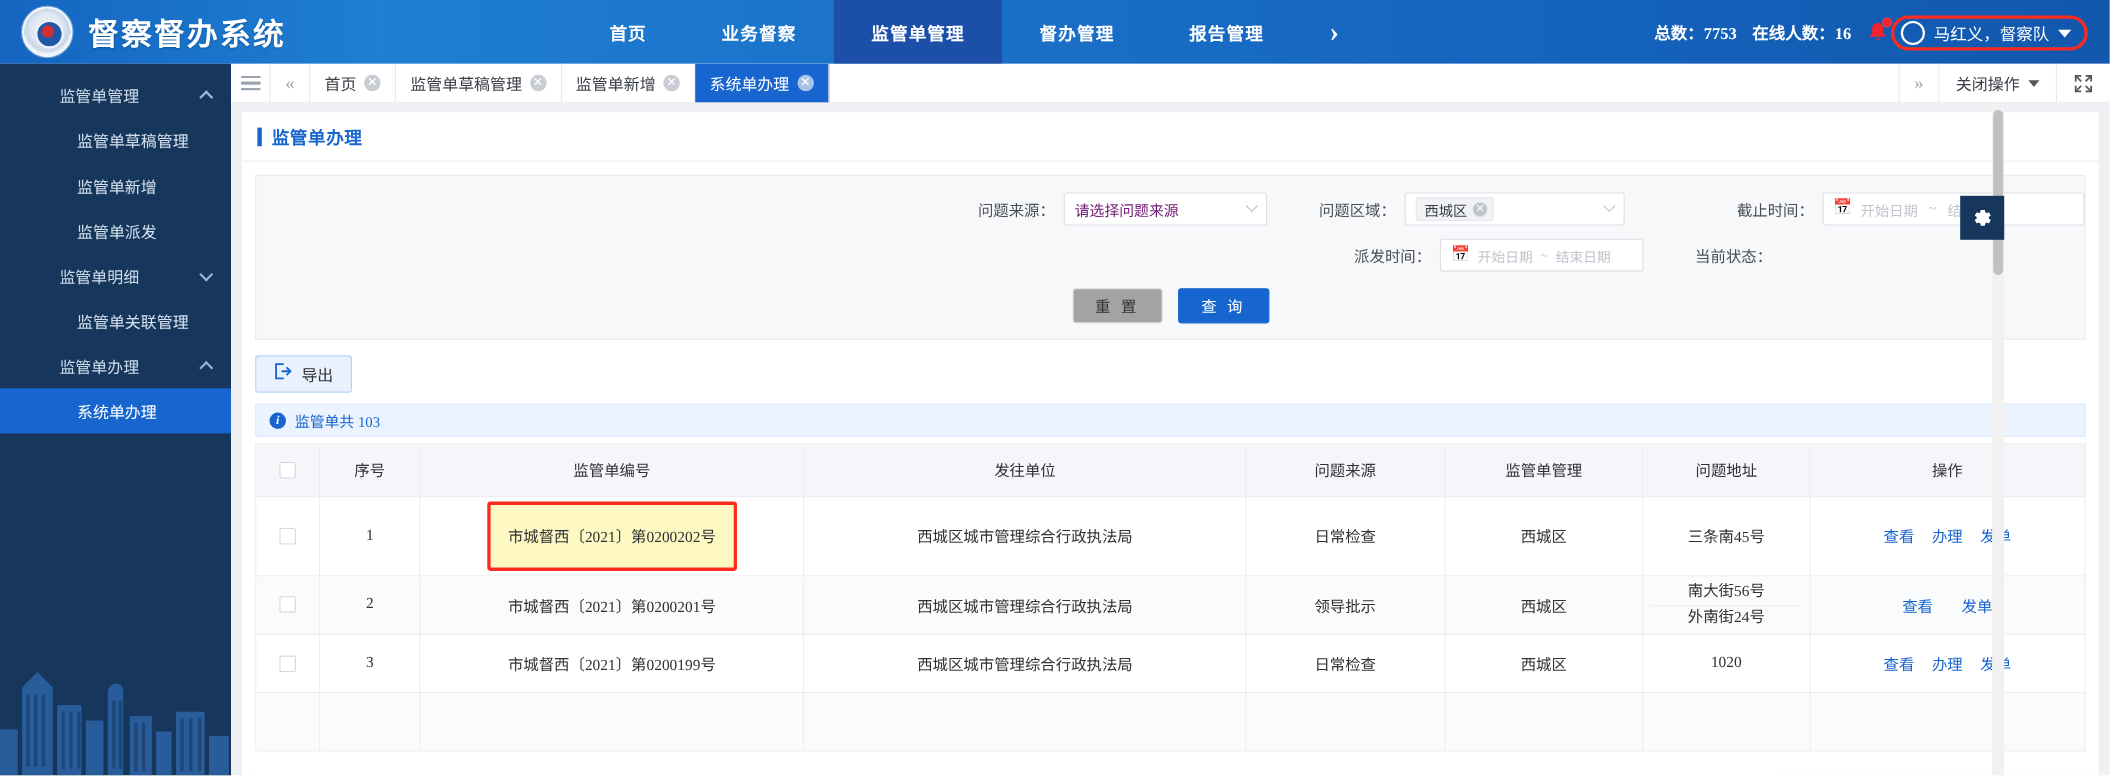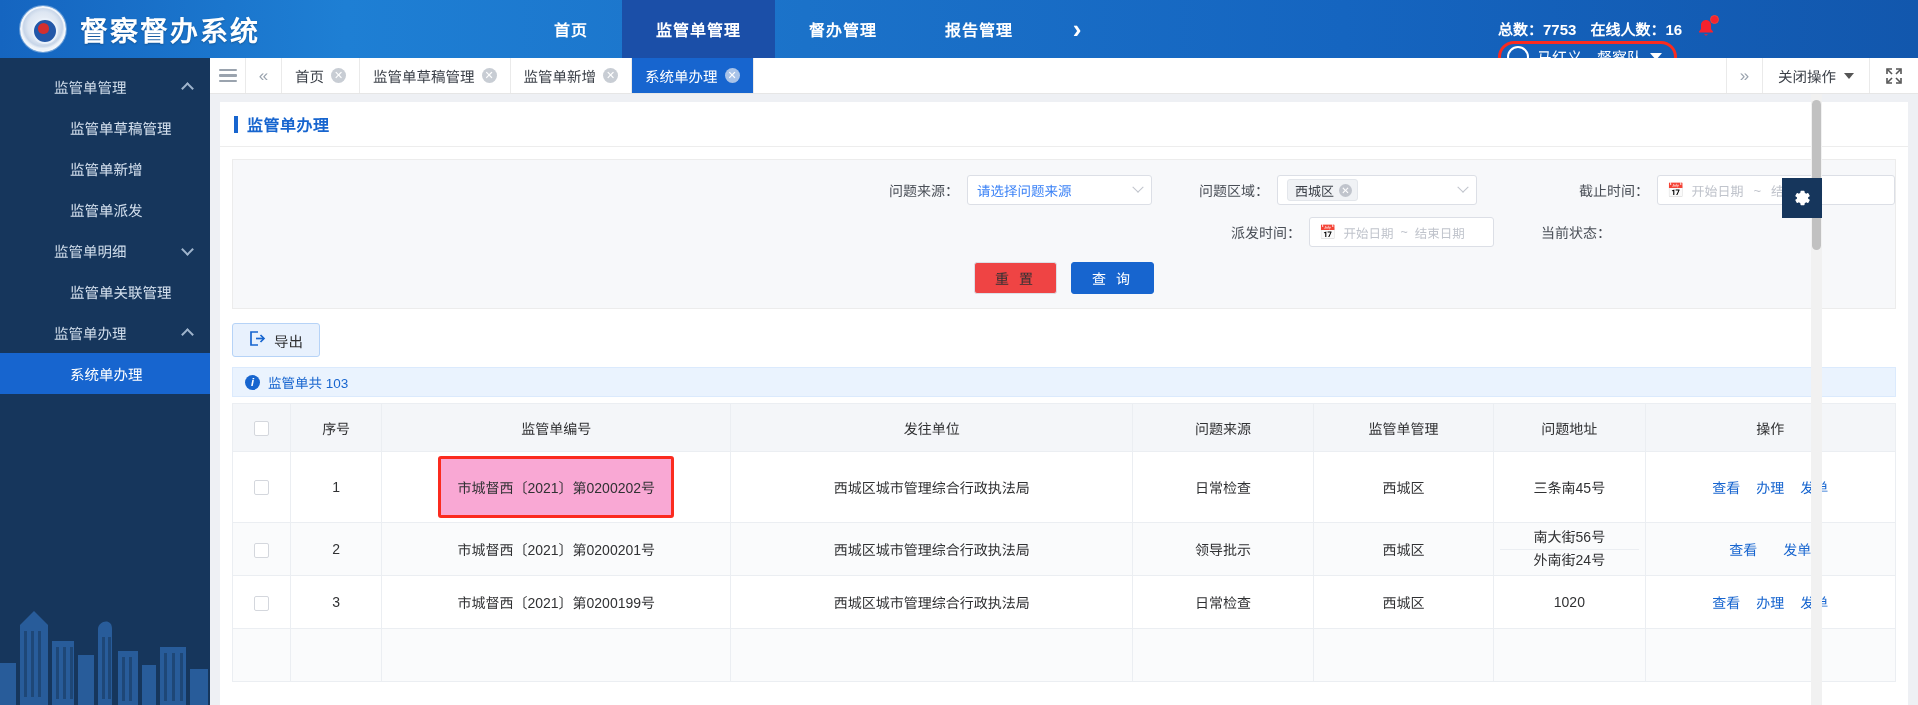--- a/index.html
+++ b/index.html
@@ -3,21 +3,21 @@
 <meta charset="utf-8">
 <title>督察督办系统</title>
 <style>
   * { box-sizing: border-box; margin: 0; padding: 0; }
   html, body {
     width: 1918px; height: 705px;
     font-family: "Liberation Sans", "DejaVu Sans", sans-serif;
     font-size: 14px; color: #303133;
     overflow: hidden; background: #fff;
   }
-  .app { position: relative; width: 1822px; height: 705px; }
+  .app { position: relative; width: 1822px; height: 705px; font-family: Liberation Serif, serif; }
 
   
   .topbar {
     position: absolute; left: 0; top: 0; width: 1918px; height: 58px;
     background: linear-gradient(90deg,#1565c0 0%,#1e7fd4 18%,#1b72c9 42%,#1565c0 70%,#1257ad 100%);
     display: flex; align-items: center;
   }
   .brand { display: flex; align-items: center; padding-left: 20px; width: 520px; }
   .emblem {
     width: 46px; height: 46px; border-radius: 50%;
@@ -46,22 +46,22 @@
     display: flex; align-items: center; justify-content: center;
     padding: 0 34px; height: 58px; white-space: nowrap; cursor: pointer;
   }
   .navitem.active { background: #1b4fa8; }
   .nav-more {
     color: #fff; font-size: 26px; font-weight: bold;
     display: flex; align-items: center; justify-content: center;
     width: 60px; height: 58px; cursor: pointer;
   }
   .topright {
-    position: absolute; right: 0; top: 16px; width: 420px; height: 58px;
-    display: flex; flex-direction: column; align-items: flex-start;
+    position: absolute; right: 0; top: 1px; width: 420px; height: 58px;
+    display: flex; align-items: center;
     justify-content: center; padding-right: 14px;
   }
   .stats {
     color: #fff; font-size: 15px; font-weight: bold; white-space: nowrap;
     display: flex; align-items: center; gap: 14px; margin-bottom: 2px;
     padding-right: 2px;
   }
   .bell { position: relative; width: 20px; height: 18px; }
   .bell svg { display:block; }
   .bell-dot {
@@ -162,21 +162,21 @@
   .frow { display: flex; align-items: center; height: 36px; margin-bottom: 6px; justify-content: flex-end; }
   .fgroup { display: flex; align-items: center; }
   .flabel {
     font-size: 14px; color: #4a4f57; white-space: nowrap; text-align: right;
     margin-right: 8px;
   }
   .fctrl {
     height: 30px; background: #fff; border: 1px solid #dcdfe6; border-radius: 3px;
     display: flex; align-items: center; padding: 0 9px; font-size: 13.5px; color: #303133;
   }
-  .fctrl.ph { color: #3b82f6; }
+  .fctrl.ph { color: #701a75; }
   .sel-caret {
     margin-left: auto; width: 8px; height: 8px; border-right: 1.6px solid #c0c4cc;
     border-bottom: 1.6px solid #c0c4cc; transform: rotate(45deg) translate(-2px,-2px);
   }
   .tag {
     background: #f0f2f5; border: 1px solid #e3e6eb; border-radius: 3px;
     font-size: 13px; color: #3a3f47; padding: 1px 5px 1px 7px;
     display: flex; align-items: center; gap: 5px; height: 22px;
   }
   .tag-x {
@@ -184,21 +184,21 @@
     font-size: 10px; line-height: 13px; text-align: center;
   }
   .cal-icon { color: #c0c4cc; margin-right: 7px; font-size: 14px; line-height: 1; }
   .daterange { color: #c0c4cc; font-size: 13px; display: flex; align-items: center; gap: 10px; }
   .btn-row { display: flex; justify-content: center; gap: 14px; padding: 6px 0 6px 0; }
   .btn {
     height: 32px; min-width: 66px; padding: 0 20px; border-radius: 3px; font-size: 14px;
     display: flex; align-items: center; justify-content: center; cursor: pointer;
     letter-spacing: 3px;
   }
-  .btn-default { background: #ef4444; border: 1px solid #dcdfe6; color: #303133; }
+  .btn-default { background: #a3a3a3; border: 1px solid #dcdfe6; color: #303133; }
   .btn-primary { background: #1765cf; border: 1px solid #1765cf; color: #fff; }
 
   .export-row { padding: 14px 12px 10px 12px; }
   .btn-export {
     display: inline-flex; align-items: center; gap: 8px; height: 34px; padding: 0 16px;
     background: #e8f1fd; border: 1px solid #b6d3f7; border-radius: 3px;
     color: #303133; font-size: 14.5px; cursor: pointer;
   }
   .infobar {
     margin: 0 12px; background: #eaf3fe; border: 1px solid #dbeafd;
@@ -219,21 +219,21 @@
     border: 1px solid #ebeef2; font-size: 14px; color: #303133; text-align: center;
     height: 53px; padding: 4px 6px;
   }
   tr.alt td { background: #fafbfc; }
   .cb {
     width: 15px; height: 15px; border: 1px solid #d4d7dd; border-radius: 2px;
     background: #fff; display: inline-block; vertical-align: middle;
   }
   .code-hl {
     display: inline-block; border: 3px solid #fb2b1f; border-radius: 3px;
-    padding: 18px 16px; background: #f9a8d4;
+    padding: 18px 16px; background: #fef9c3;
   }
   .addr-multi div { line-height: 1.55; }
   .addr-multi div + div { border-top: 1px solid #ebeef2; }
   .ops { display: flex; align-items: center; justify-content: center; gap: 16px; }
   .oplink { color: #1765cf; cursor: pointer; font-size: 14px; }
 
   .gear-fab {
     position: absolute; right: 0; top: 178px; width: 40px; height: 40px;
     background: #16365c; display: flex; align-items: center; justify-content: center;
     cursor: pointer; z-index: 5;
@@ -251,20 +251,21 @@
 
 <div class="app">
 
   <div class="topbar">
     <div class="brand">
       <div class="emblem"></div>
       <div class="brand-title">督察督办系统</div>
     </div>
     <div class="mainnav">
       <div class="navitem">首页</div>
+      <div class="navitem">业务督察</div>
       <div class="navitem active">监管单管理</div>
       <div class="navitem">督办管理</div>
       <div class="navitem">报告管理</div>
       <div class="nav-more">›</div>
     </div>
     <div class="topright">
       <div class="stats">
         <span>总数：7753</span>
         <span>在线人数：16</span>
         <span class="bell">

